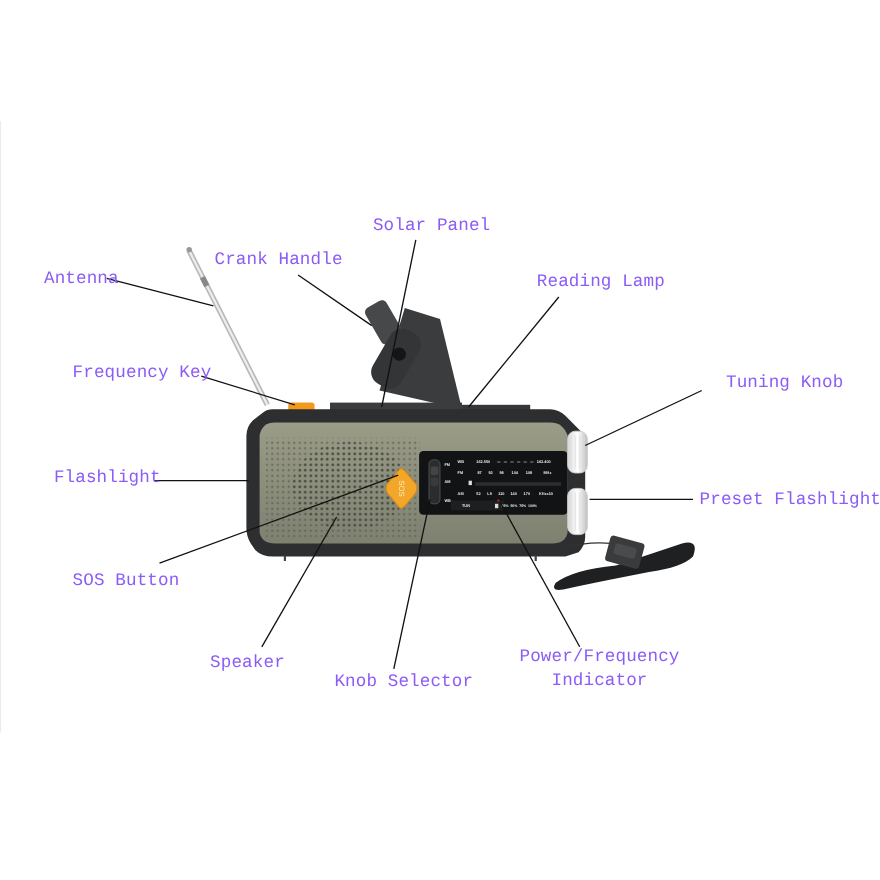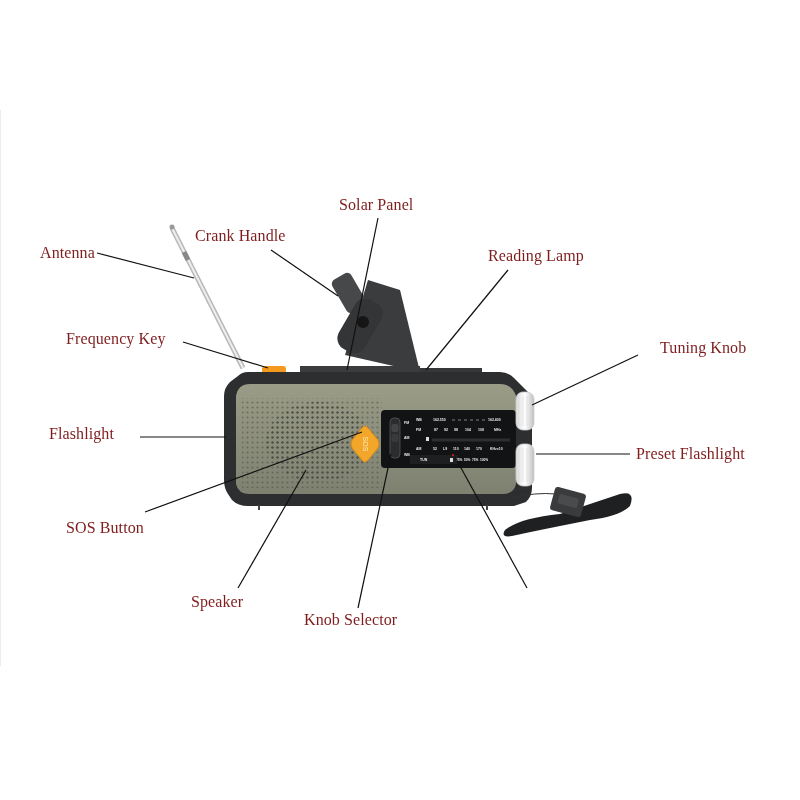--- a/index.html
+++ b/index.html
@@ -1,19 +1,19 @@
 <!DOCTYPE html>
 <html><head>
   <meta charset="utf-8">
   <style>
     html, body { margin: 0; padding: 0; background: #ffffff; }
     body { width: 800px; height: 800px; position: relative; overflow: hidden; font-family: "Liberation Sans", sans-serif; }
     .edge-line { position: absolute; left: 0; top: 110px; width: 1px; height: 556px; background: #ececec; }
     .stage { position: absolute; left: 0; top: 0; width: 800px; height: 800px; }
-    .label { position: absolute; font-family: Liberation Serif, serif; font-size: 16px; color: #7f1d1d; white-space: nowrap; line-height: 18px; letter-spacing: 0.1px; }
+    .label { position: absolute; font-family: Liberation Mono, monospace; font-size: 16px; color: #8b5cf6; white-space: nowrap; line-height: 18px; letter-spacing: 0.1px; }
     .label.center { text-align: center; }
     svg { position: absolute; left: 0; top: 0; }
     .dial-text { font-family: "Liberation Sans", sans-serif; font-weight: bold; fill: #e8e8e8; }
   </style>
 </head>
 <body>
 
 <div class="edge-line"></div>
 
 <div class="stage">
@@ -152,13 +152,17 @@
   <div class="label" style="left:195px; top:227px;">Crank Handle</div>
   <div class="label" style="left:339px; top:196px;">Solar Panel</div>
   <div class="label" style="left:488px; top:247px;text-align:center;">Reading Lamp</div>
   <div class="label" style="left:66px; top:330px;">Frequency Key</div>
   <div class="label" style="left:660px; top:339px;">Tuning Knob</div>
   <div class="label" style="left:49px; top:425px;text-align:center;">Flashlight</div>
   <div class="label" style="left:636px; top:445px;">Preset Flashlight</div>
   <div class="label" style="left:66px; top:519px;">SOS Button</div>
   <div class="label" style="left:191px; top:593px;">Speaker</div>
   <div class="label" style="left:304px; top:611px;">Knob Selector</div>
+  <div class="label center" style="left:470px; top:588px; width:150px;">
+    <div>Power/Frequency</div>
+    <div style="margin-top:4px;">Indicator</div>
+  </div>
 </div>
 
 </body></html>

